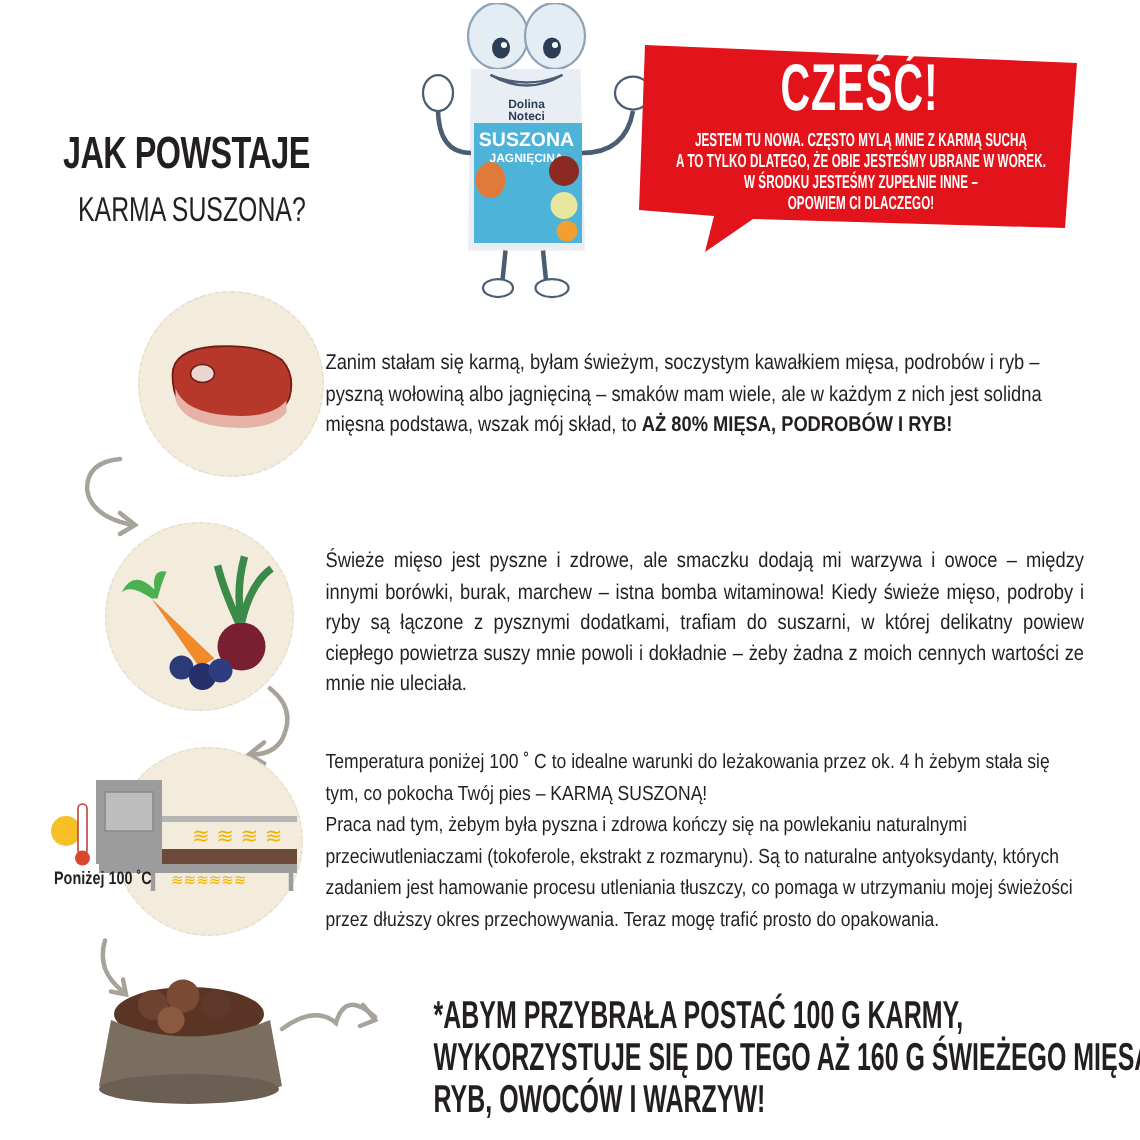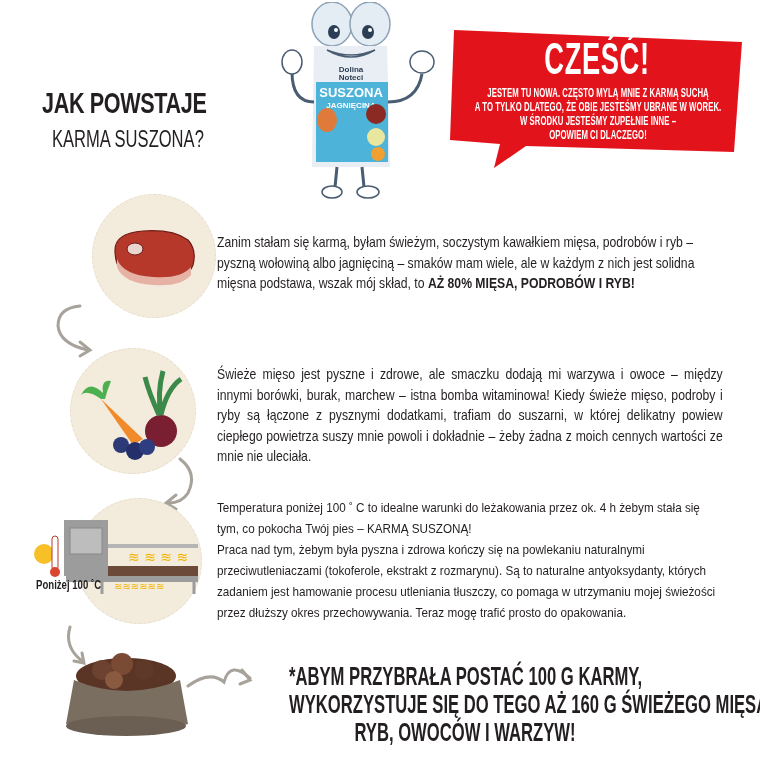--- a/index.html
+++ b/index.html
@@ -9,41 +9,41 @@
 
   
   .title-main { left:42px; top:86px; font-family:"Liberation Sans", sans-serif; font-weight:bold;
      font-size:30px; letter-spacing:-0.5px; transform:scaleX(0.72); transform-origin:left top; color:#231f20; }
   .title-sub { left:52px; top:126px; font-size:23px; transform:scaleX(0.72); transform-origin:left top; color:#231f20; }
 
   
   .mascot { left:272px; top:2px; width:175px; height:200px; }
 
   
-  .bubble { left:448px; top:28px; width:298px; height:140px; }
+  .bubble { left:424px; top:28px; width:298px; height:140px; }
   .bubble-title { position:absolute; left:0; width:298px; top:6px; text-align:center; font-weight:bold;
      font-size:44px; letter-spacing:1px; transform:scaleX(0.62); transform-origin:center top; color:#fff; }
   .bubble-line { position:absolute; left:-60px; width:420px; text-align:center; font-weight:bold; font-size:12.5px;
      transform:scaleX(0.62); transform-origin:center top; color:#fff; letter-spacing:0.1px; }
 
   
   .circle { border-radius:50%; background:#f3ecdd; border:1px dashed #e6dcc8; }
   .c1 { left:92px; top:194px; width:122px; height:122px; }
   .c2 { left:70px; top:348px; width:124px; height:124px; }
   .c3 { left:76px; top:498px; width:124px; height:124px; }
 
   
   .para { left:217px; width:505px; font-size:14.2px; line-height:20.5px; color:#231f20;
      transform:scaleX(0.86); transform-origin:left top; width:588px; }
   .p1 { top:232px; }
   .p2 { top:364px; text-align:justify; }
   .p3 { top:497px; font-size:13.6px; line-height:21px; }
   .bold { font-weight:bold; }
 
-  .final { left:190px; top:662px; width:550px; text-align:center; font-weight:bold; font-size:26px;
+  .final { left:190px; top:662px; width:550px; text-align:left; font-weight:bold; font-size:26px;
      line-height:28px; color:#231f20; }
   .final span { display:block; transform:scaleX(0.64); transform-origin:center top; white-space:nowrap; }
 
   .label-temp { left:36px; top:578px; font-size:12px; font-weight:bold; transform:scaleX(0.8); transform-origin:left top; }
 </style>
 </head>
 <body>
 
 <div class="abs title-main">JAK POWSTAJE</div>
 <div class="abs title-sub">KARMA SUSZONA?</div>

